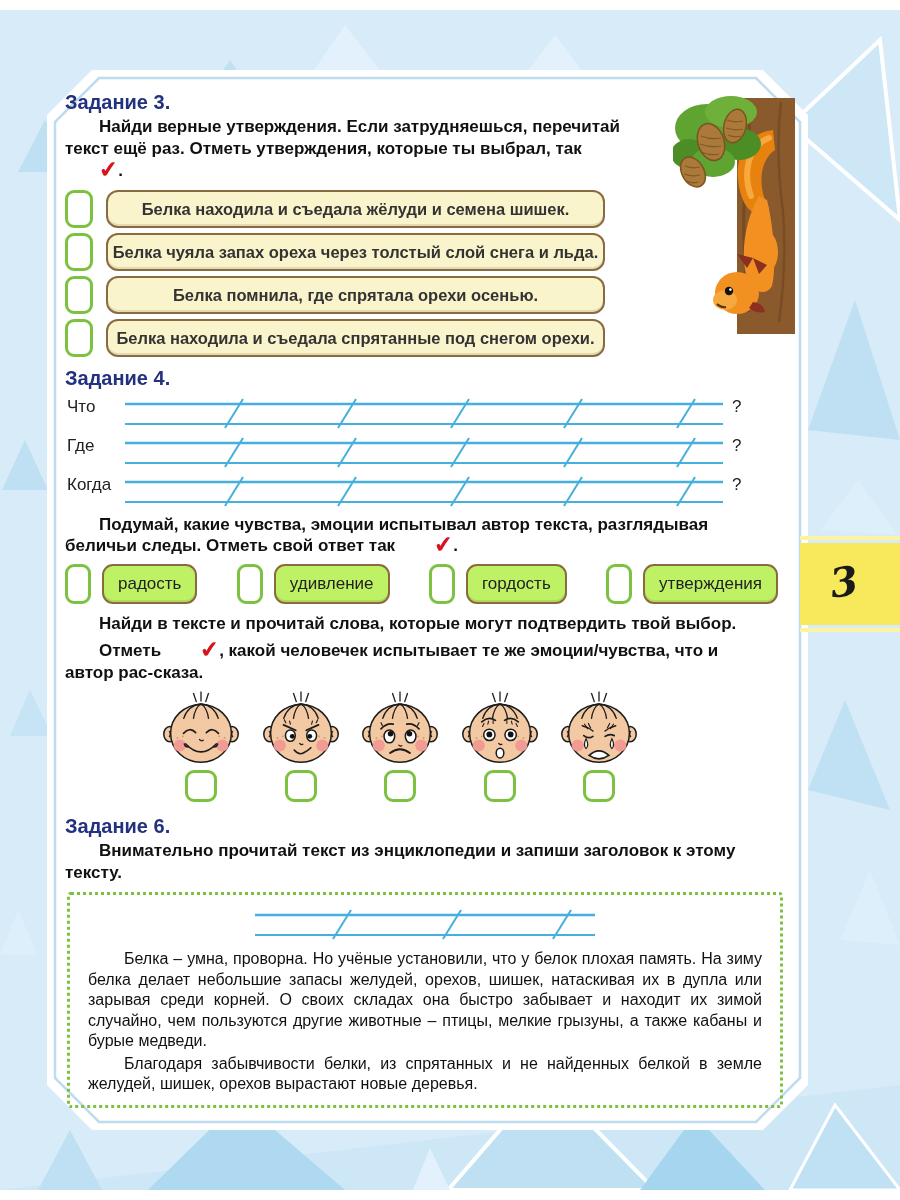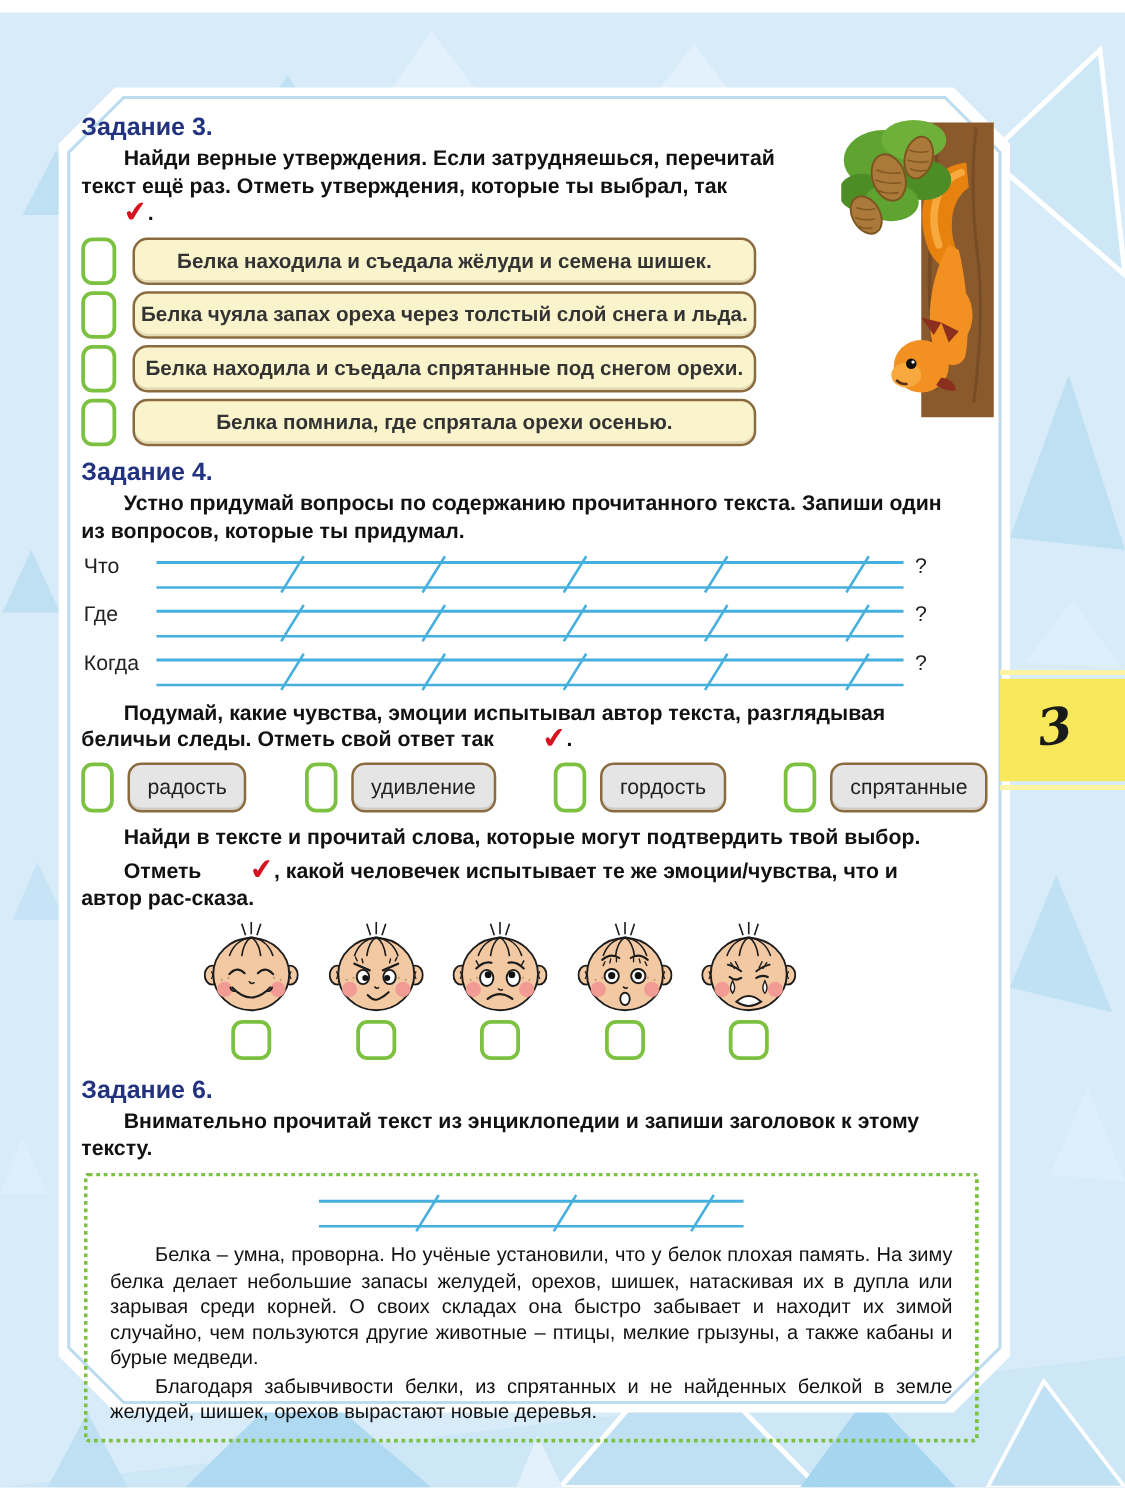--- a/index.html
+++ b/index.html
@@ -1,21 +1,21 @@
 <!DOCTYPE html>
 <html><head>
 <meta charset="utf-8">
 <style>
   html,body{margin:0;padding:0;}
   body{width:900px;height:1200px;position:relative;overflow:hidden;background:#ffffff;
        font-family:"Liberation Sans",sans-serif;color:#111;}
   .bg{position:absolute;left:0;top:10px;width:900px;height:1180px;background:#d7ebf8;overflow:hidden;}
   .bg svg{position:absolute;left:0;top:0;}
   .frame-svg{position:absolute;left:0;top:0;width:900px;height:1200px;pointer-events:none;}
-  .content{position:absolute;left:55px;top:78px;width:745px;height:1084px;padding:12px 0 0 0;box-sizing:border-box;}
+  .content{position:absolute;left:55px;top:78px;width:745px;height:1084px;padding:12px 12px 0 0;box-sizing:border-box;}
 
   .task-title{font-size:20px;font-weight:bold;color:#23327f;margin:0 0 2px 10px;height:24px;line-height:24px;}
   .instr{font-size:17px;font-weight:bold;line-height:22px;margin:0 0 0 10px;text-indent:34px;color:#111;}
   .check{font-family:"DejaVu Sans",sans-serif;color:#d6131f;font-size:23px;line-height:0;
          display:inline-block;transform:rotate(-6deg);vertical-align:-3px;}
 
   
   .t3-instr{width:555px;}
   .squirrel{position:absolute;left:618px;top:14px;width:132px;height:242px;}
   .stm-list{margin:8px 0 0 10px;width:540px;display:flex;flex-direction:column;gap:5px;font-weight:bold;}
@@ -32,21 +32,21 @@
   .wlabel{width:58px;font-size:17px;color:#222;flex:none;}
   .wline{flex:none;}
   .qmark{font-size:17px;color:#222;margin-left:9px;}
 
   
   .t5{margin-top:7px;}
   .t5-instr{width:700px;line-height:21px;}
   .opt-row{display:flex;justify-content:space-between;margin:8px 10px 0 10px;height:40px;}
   .opt-group{display:flex;align-items:stretch;}
   .opt-cbox{width:26px;border:3px solid #7cc140;border-radius:9px;background:#fff;box-sizing:border-box;}
-  .opt-box{margin-left:11px;border:2px solid #8a6b3f;border-radius:11px;background:#e5e5e5;
+  .opt-box{margin-left:11px;border:2px solid #8a6b3f;border-radius:11px;background:#bef264;
            display:flex;align-items:center;padding:0 14px;font-size:17px;color:#222;
            box-shadow:inset 0 -2px 0 rgba(122,92,54,.18);}
   .find-p{font-size:17px;font-weight:bold;line-height:22px;margin:9px 0 0 10px;text-indent:34px;}
   .mark-p{font-size:17px;font-weight:bold;line-height:22px;margin:5px 0 0 10px;text-indent:34px;width:700px;}
   .faces-row{display:flex;justify-content:space-between;margin:6px 0 0 105px;width:480px;}
   .face-block{display:flex;flex-direction:column;align-items:center;width:82px;}
   .face-block svg{width:76px;height:76px;}
   .face-cbox{width:32px;height:32px;border:3px solid #7cc140;border-radius:9px;background:#fff;
              box-sizing:border-box;margin-top:4px;}
 
@@ -153,32 +153,31 @@
       <div class="stm-row">
         <div class="cbox"></div>
         <div class="stm-box">Белка находила и съедала жёлуди и семена шишек.</div>
       </div>
       <div class="stm-row">
         <div class="cbox"></div>
         <div class="stm-box">Белка чуяла запах ореха через толстый слой снега и льда.</div>
       </div>
       <div class="stm-row">
         <div class="cbox"></div>
-        <div class="stm-box">Белка находила и съедала спрятанные под снегом орехи.</div>
+        <div class="stm-box">Белка помнила, где спрятала орехи осенью.</div>
       </div>
       <div class="stm-row">
         <div class="cbox"></div>
-        <div class="stm-box">Белка помнила, где спрятала орехи осенью.</div>
+        <div class="stm-box">Белка находила и съедала спрятанные под снегом орехи.</div>
       </div>
     </div>
   </div>
 
   <div class="t4">
     <div class="task-title">Задание 4.</div>
-    <p class="instr t4-instr">Устно придумай вопросы по содержанию прочитанного текста. Запиши один из вопросов, которые ты придумал.</p>
 
     <div class="wrow">
       <span class="wlabel">Что</span>
       <svg class="wline" width="598" height="32">
         <line x1="0" y1="7" x2="598" y2="7" stroke="#45b0de" stroke-width="2.4"></line>
         <line x1="0" y1="27" x2="598" y2="27" stroke="#45b0de" stroke-width="2"></line>
         <g stroke="#45b0de" stroke-width="2">
           <line x1="100" y1="31" x2="118" y2="2"></line>
             <line x1="213" y1="31" x2="231" y2="2"></line>
           <line x1="326" y1="31" x2="344" y2="2"></line>
@@ -232,21 +231,21 @@
       <div class="opt-group">
         <div class="opt-cbox"></div>
         <div class="opt-box">удивление</div>
       </div>
       <div class="opt-group">
         <div class="opt-cbox"></div>
         <div class="opt-box">гордость</div>
       </div>
       <div class="opt-group">
         <div class="opt-cbox"></div>
-        <div class="opt-box">спрятанные</div>
+        <div class="opt-box">утверждения</div>
       </div>
     </div>
 
     <p class="find-p">Найди в тексте и прочитай слова, которые могут подтвердить твой выбор.</p>
     <p class="mark-p"><span>Отметь</span>
       <span class="check">✔</span><span>, какой человечек испытывает те же эмоции/чувства, что и автор рас-сказа.</span></p>
 
     <div class="faces-row">
 
       <div class="face-block">

